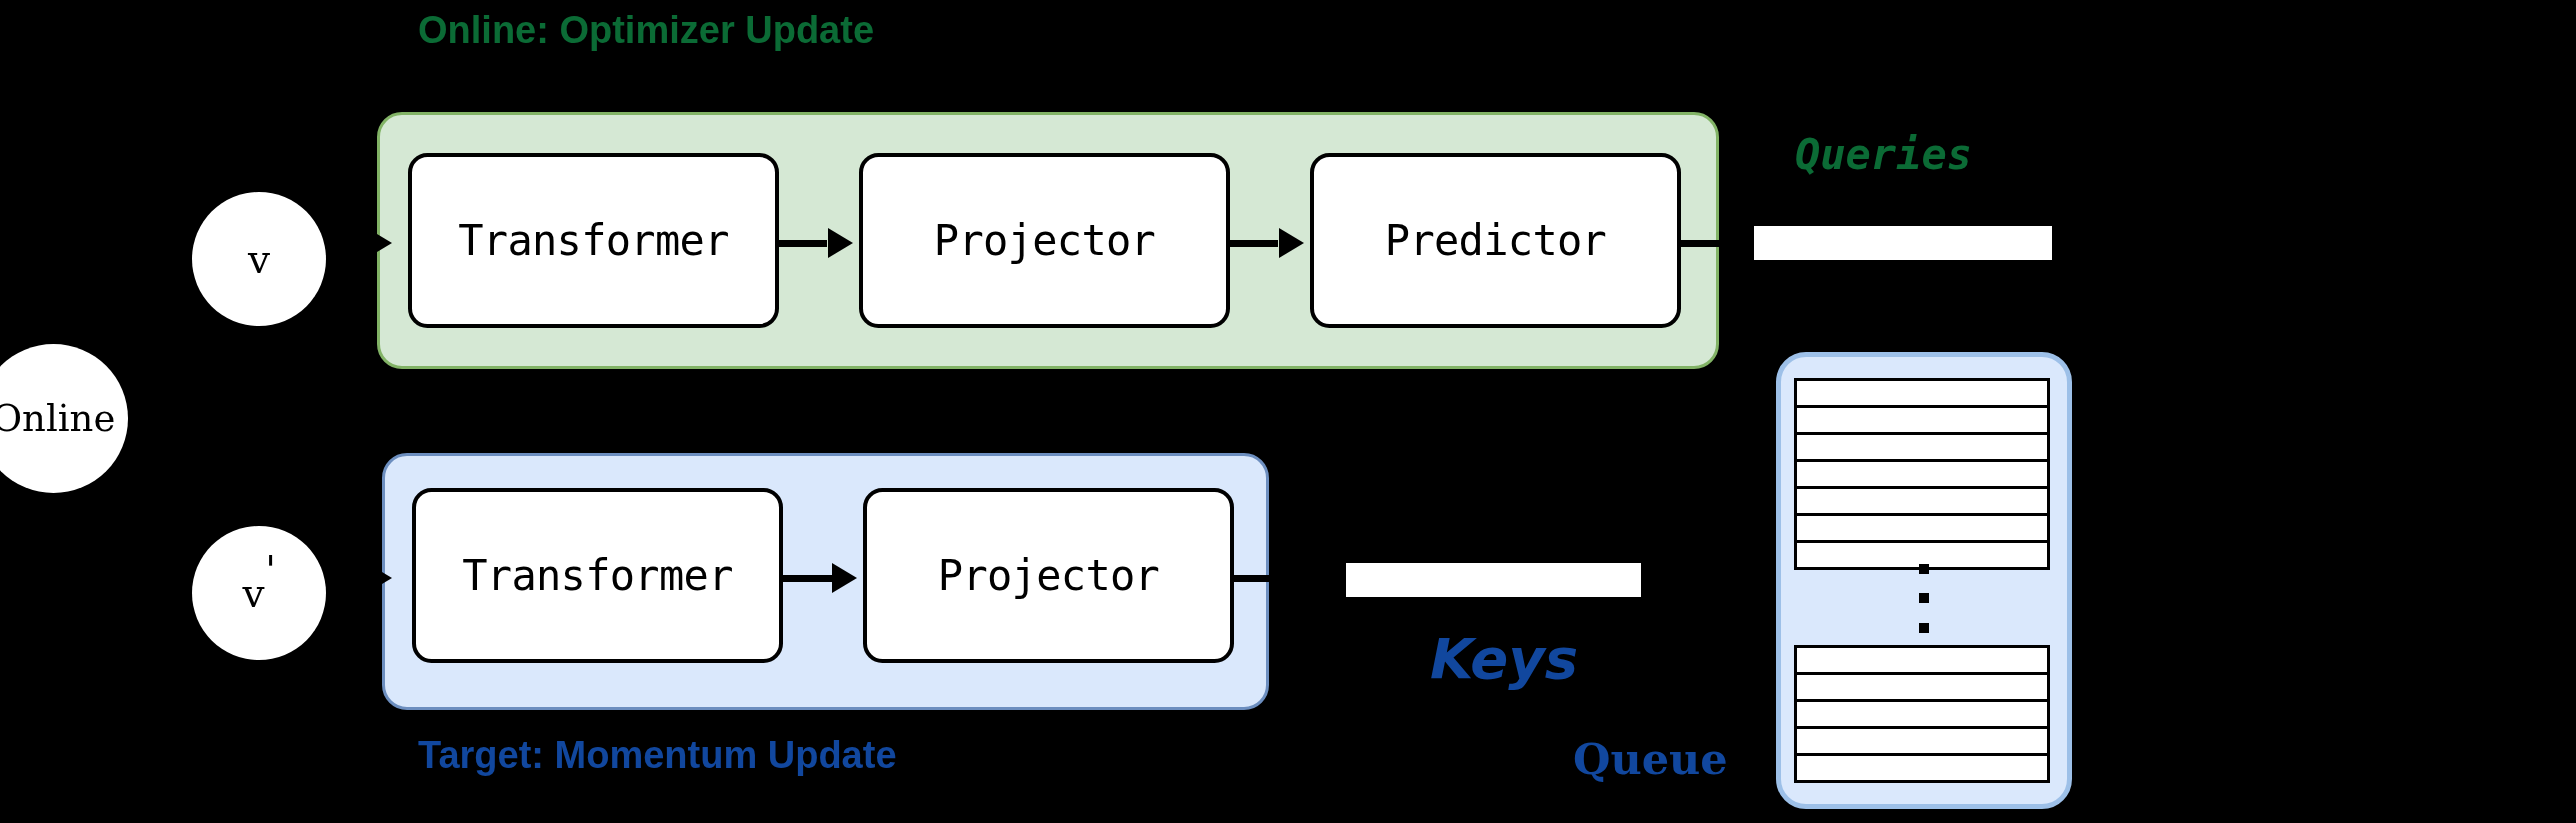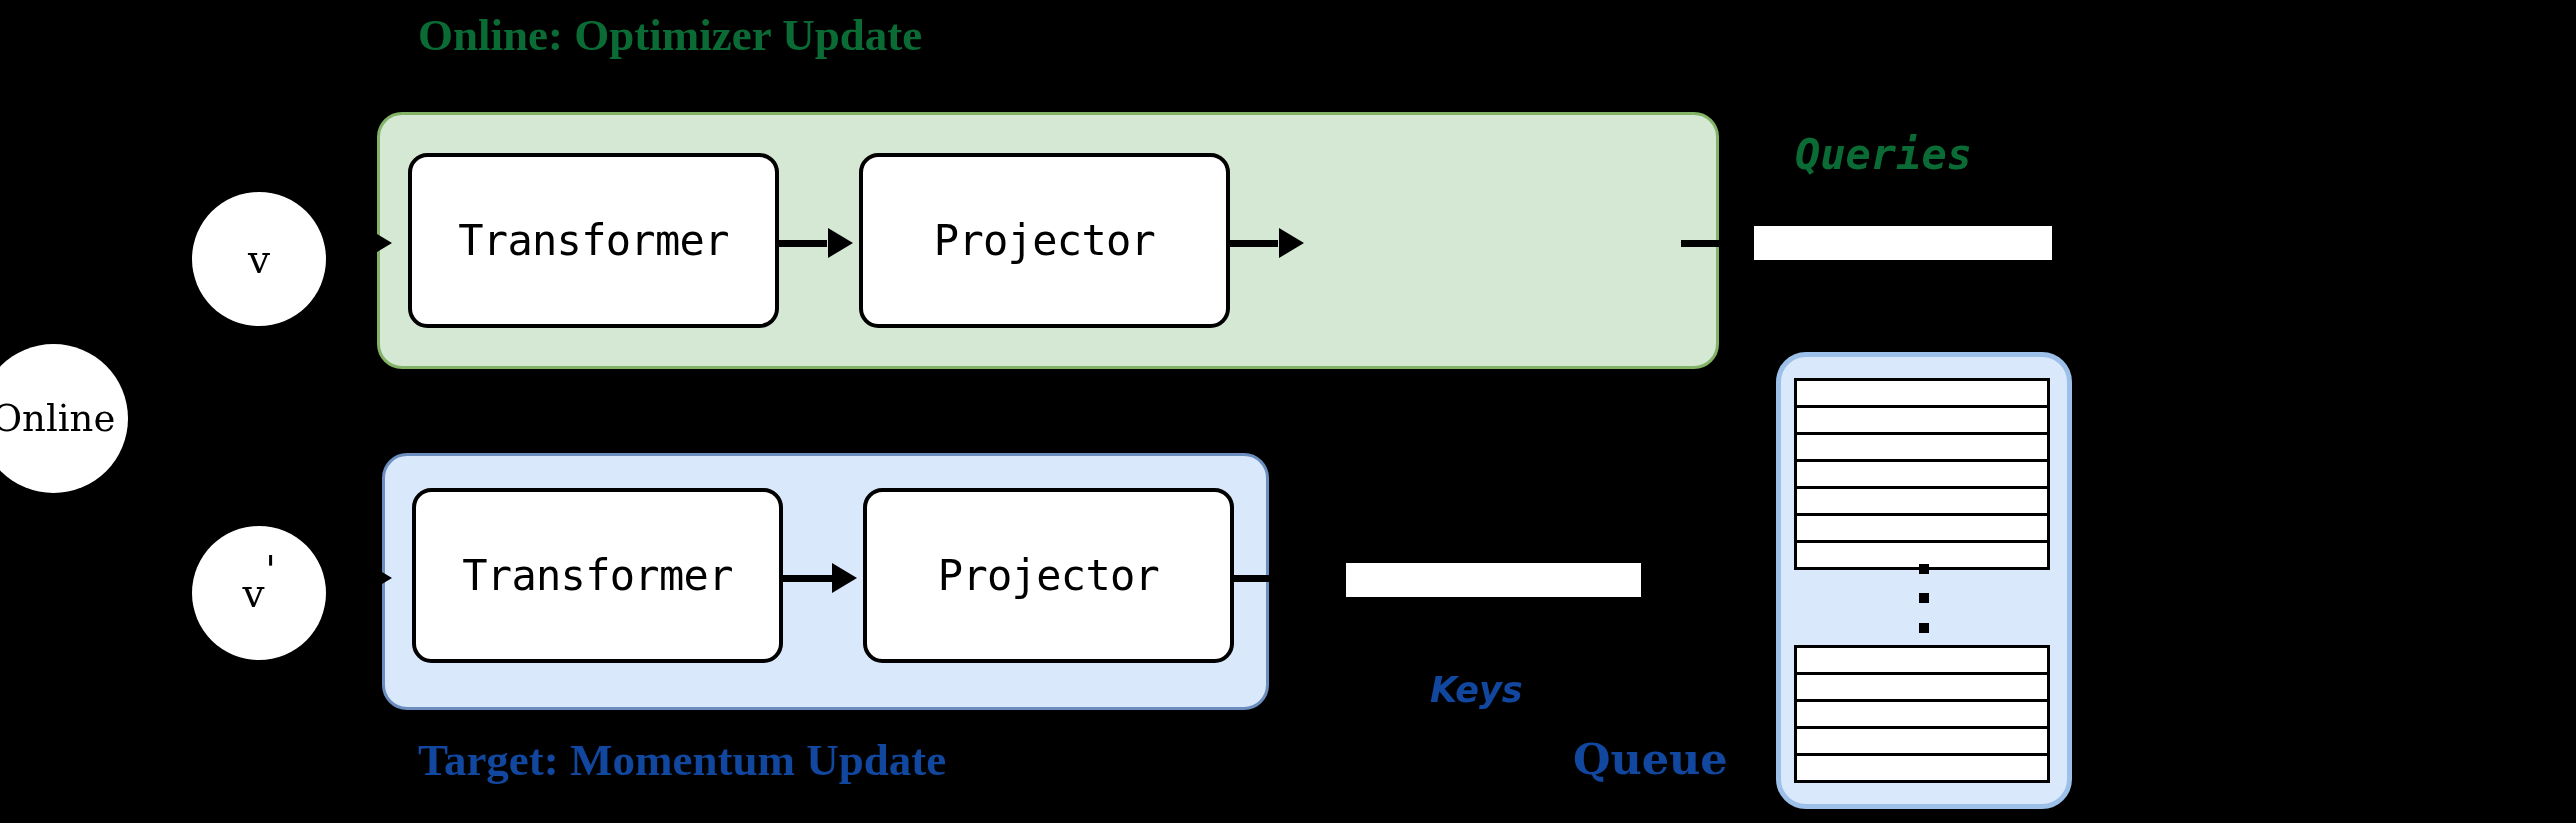--- a/index.html
+++ b/index.html
@@ -91,44 +91,43 @@
   }
 
   
   .bar {
     background: #ffffff;
   }
 
   
   .caption {
     white-space: nowrap;
-    font-family: Liberation Serif, serif;
-    font-weight: bold;
-    font-size: 45px;
+    font-family: Liberation Sans, sans-serif;
+    font-weight: bold;
+    font-size: 38px;
     letter-spacing: 0px;
   }
   .caption-online { color: #0b6b35; }
   .caption-target { color: #11479e; }
 
   .tag-queries {
     white-space: nowrap;
     font-family: "DejaVu Sans Mono", monospace;
     font-weight: bold;
     font-style: italic;
     font-size: 42px;
     color: #0b6b35;
   }
   .tag-keys {
     white-space: nowrap;
     font-family: "DejaVu Sans", sans-serif;
     font-weight: bold;
     font-style: italic;
-    font-size: 35px;
+    font-size: 56px;
     color: #11479e;
-    margin-top: 44px;
   }
   .tag-queue {
     white-space: nowrap;
     font-family: "DejaVu Serif", serif;
     font-weight: bold;
     font-size: 43px;
     color: #11479e;
   }
 
   
@@ -188,20 +187,21 @@
   <div class="abs module" style="left:408px; top:153px; width:371px; height:175px;">Transformer</div>
 
   <div class="abs line-h" style="left:778px; top:240px; width:49px;"></div>
   <div class="abs arrowhead" style="left:828px; top:228px;"></div>
 
   <div class="abs module" style="left:859px; top:153px; width:371px; height:175px;">Projector</div>
 
   <div class="abs line-h" style="left:1229px; top:240px; width:49px;"></div>
   <div class="abs arrowhead" style="left:1279px; top:228px;"></div>
 
+  <div class="abs module" style="left:1310px; top:153px; width:371px; height:175px;">Predictor</div>
 
   <div class="abs line-h" style="left:1681px; top:240px; width:75px;"></div>
 
   <div class="abs tag-queries" style="left:1795px; top:130px;text-align:right;">Queries</div>
   <div class="abs bar" style="left:1754px; top:226px; width:298px; height:34px;"></div>
 
   <div class="abs line-h" style="left:330px; top:575px; width:37px;"></div>
   <div class="abs arrowhead" style="left:367px; top:563px;"></div>
 
   <div class="abs module" style="left:412px; top:488px; width:371px; height:175px;">Transformer</div>

